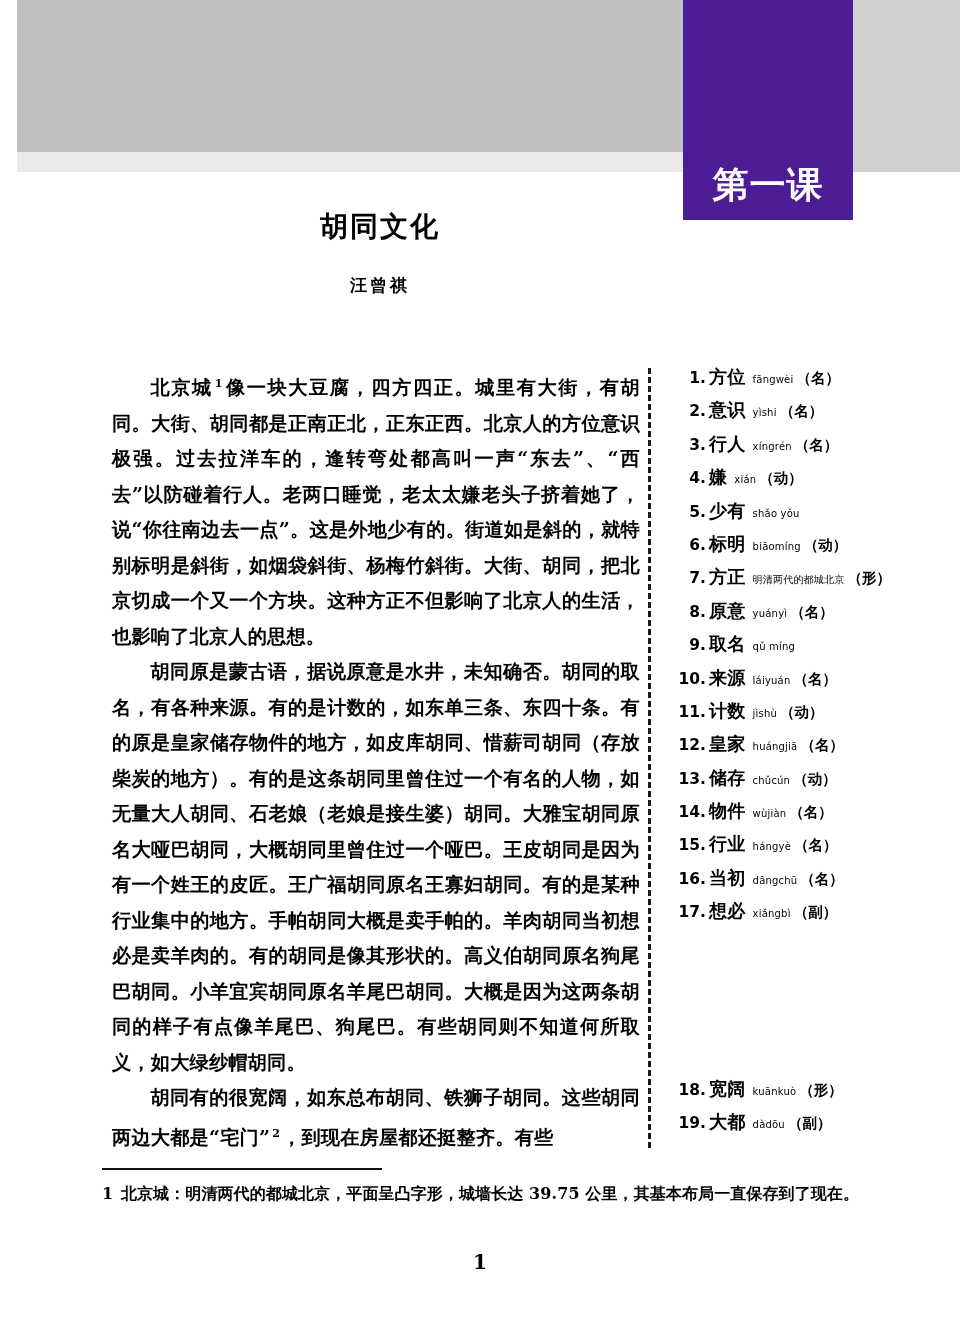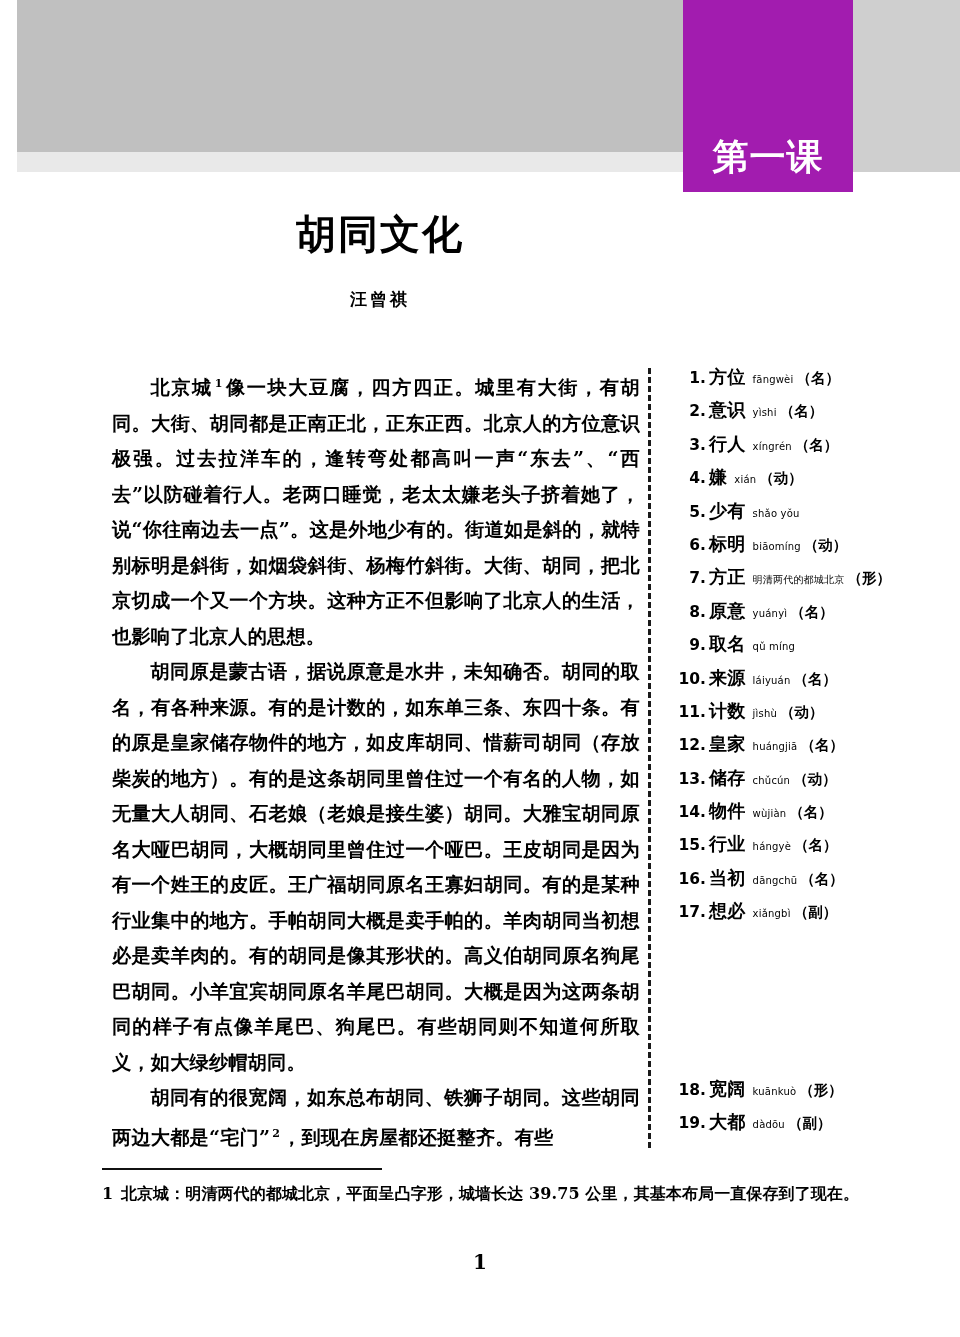--- a/index.html
+++ b/index.html
@@ -41,22 +41,22 @@
     position: absolute;
     left: 853px; top: 0;
     width: 107px;
     height: 172px;
     background: #cfcfcf;
   }
   .lesson-box {
     position: absolute;
     left: 683px; top: 0;
     width: 170px;
-    height: 192px;
-    background: #a21caf;
+    height: 220px;
+    background: #4c1d95;
   }
   .lesson-label {
     position: absolute;
     left: 0;
     bottom: 18px;
     width: 170px;
     text-align: center;
     color: #ffffff;
     font-family: "DejaVu Serif", "Liberation Serif", serif;
     font-weight: bold;
@@ -70,21 +70,21 @@
   #title-block {
     position: absolute;
     left: 110px;
     top: 210px;
     width: 540px;
     text-align: center;
   }
   #page-title {
     font-family: "DejaVu Serif", "Liberation Serif", serif;
     font-weight: bold;
-    font-size: 40px;
+    font-size: 28px;
     line-height: 1.2;
     letter-spacing: 2px;
     margin: 0;
   }
   #author-name {
     margin-top: 30px;
     font-family: Liberation Sans, sans-serif;
     font-weight: bold;
     font-size: 17px;
     letter-spacing: 3px;

